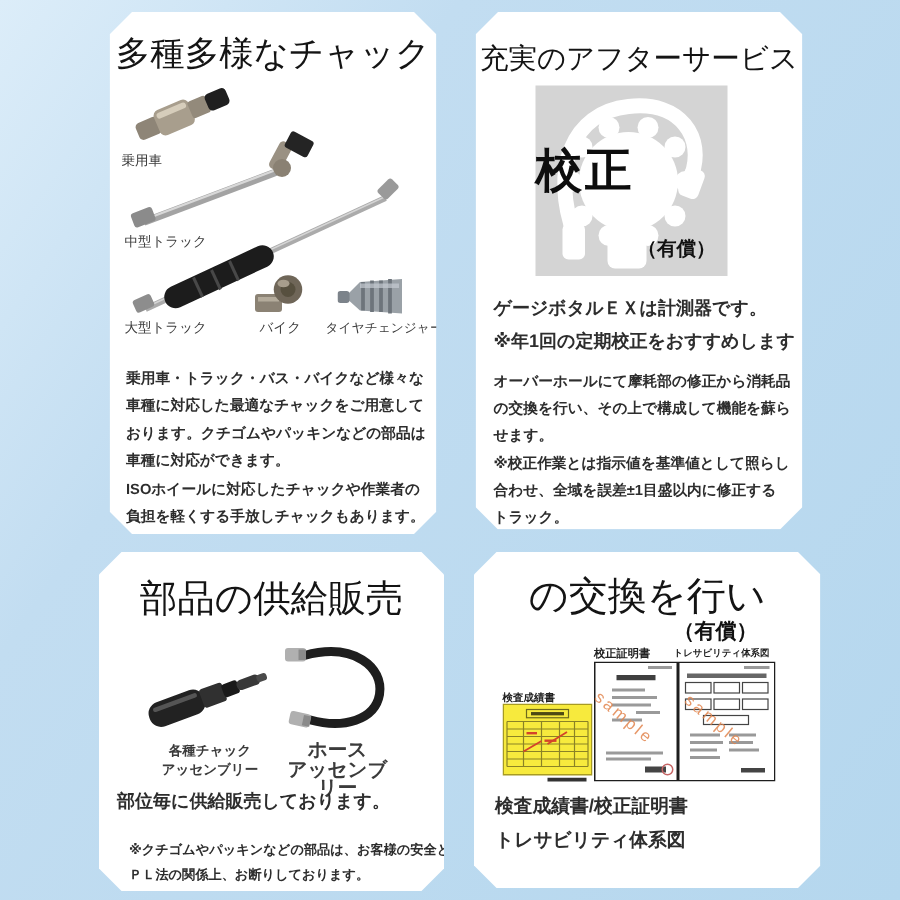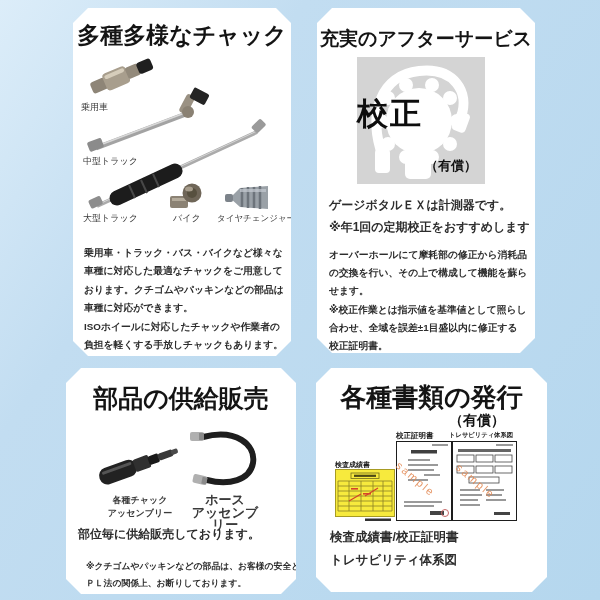--- a/index.html
+++ b/index.html
@@ -9,21 +9,21 @@
     font-family:"Liberation Sans","DejaVu Sans",sans-serif;
     -webkit-font-smoothing:antialiased;
   }
   .card{
     position:absolute;background:#ffffff;
     clip-path:polygon(15px 0,calc(100% - 15px) 0,100% 15px,100% calc(100% - 15px),calc(100% - 15px) 100%,15px 100%,0 calc(100% - 15px),0 15px);
   }
   .jtitle{
     position:absolute;left:0;right:0;text-align:center;
     font-family:"Liberation Serif","DejaVu Serif",serif;
-    font-weight:700;color:#141414;white-space:nowrap;
+    font-weight:400;color:#141414;white-space:nowrap;
   }
   .para{position:absolute;font-weight:bold;color:#2d2d2d}
   .para div{white-space:nowrap}
   .photo-label{position:absolute;color:#3b3b3b;font-size:9px;white-space:nowrap}
   .photo{position:absolute}
   .center-label{position:absolute;text-align:center;color:#3b3b3b;font-weight:bold}
   .badge-box{position:absolute;background:#d4d4d4}
   .badge-word{
     position:absolute;left:0;right:16px;top:36px;text-align:left;
     font-family:"Liberation Serif","DejaVu Serif",serif;
@@ -143,21 +143,21 @@
     <div>ゲージボタルＥＸは計測器です。</div>
     <div>※年1回の定期校正をおすすめします</div>
   </div>
 
   <div class="para" style="left:12px;top:238px;font-size:9.8px;line-height:18.2px">
     <div>オーバーホールにて摩耗部の修正から消耗品</div>
     <div>の交換を行い、その上で構成して機能を蘇ら</div>
     <div>せます。</div>
     <div>※校正作業とは指示値を基準値として照らし</div>
     <div>合わせ、全域を誤差±1目盛以内に修正する</div>
-    <div>校正証明書。</div>
+    <div>トラック。</div>
   </div>
 </div>
 
 <div class="card" style="left:66px;top:368px;width:230px;height:226px">
   <div class="jtitle" style="top:14px;font-size:25px">部品の供給販売</div>
 
   <svg class="photo" style="left:26px;top:64px" width="94" height="64" viewBox="0 0 94 64">
     <g transform="rotate(-20 47 32)">
       <rect x="5" y="24" width="39" height="17" rx="8" fill="#222"></rect>
       <rect x="9" y="27" width="31" height="3" rx="1.5" fill="#555"></rect>
@@ -188,21 +188,21 @@
     <div>※クチゴムやパッキンなどの部品は、お客様の安全と</div>
     <div>ＰＬ法の関係上、お断りしております。</div>
   </div>
 
   <div class="para" style="left:12px;top:158px;font-size:12px">
     <div>部位毎に供給販売しております。</div>
   </div>
 </div>
 
 <div class="card" style="left:316px;top:368px;width:231px;height:224px">
-  <div class="jtitle" style="top:12px;font-size:26px">各種書類の発行</div>
+  <div class="jtitle" style="top:12px;font-size:26px">の交換を行い</div>
   <div class="paid-right" style="right:42px;top:44px;font-size:14px">（有償）</div>
 
   <div class="doc-label" style="left:19px;top:92px;width:60px;font-size:7px">検査成績書</div>
   <svg class="doc" style="left:19px;top:101px" width="60" height="53" viewBox="0 0 60 53">
     <rect x="0.5" y="0.5" width="59" height="47" fill="#f7ea3d" stroke="#a79b23"></rect>
     <rect x="16" y="4" width="28" height="5.5" fill="none" stroke="#6f6a1d" stroke-width="0.8"></rect>
     <rect x="19" y="5.7" width="22" height="2.2" fill="#4d4a14"></rect>
     <path d="M3,12 h54 M3,17 h54 M3,22 h54 M3,27 h54 M3,32 h54 M3,37 h54 M3,42 h54" stroke="#8a8226" stroke-width="0.8"></path>
     <path d="M3,12 v30 M14,12 v30 M26,12 v30 M38,12 v30 M48,12 v30 M57,12 v30" stroke="#8a8226" stroke-width="0.8"></path>
     <rect x="16" y="19" width="7" height="1.6" fill="#d4432a"></rect>

